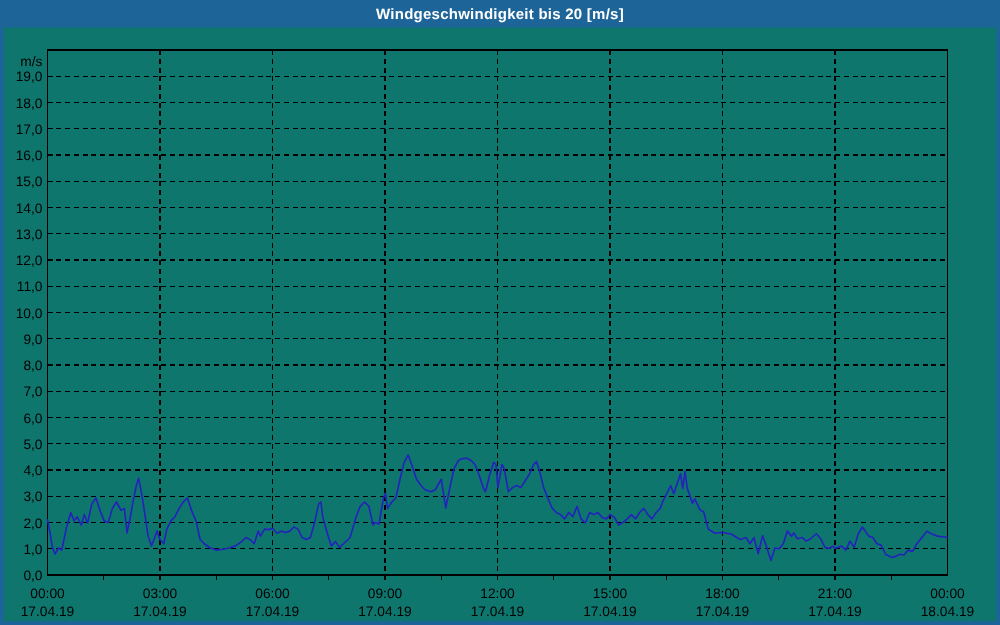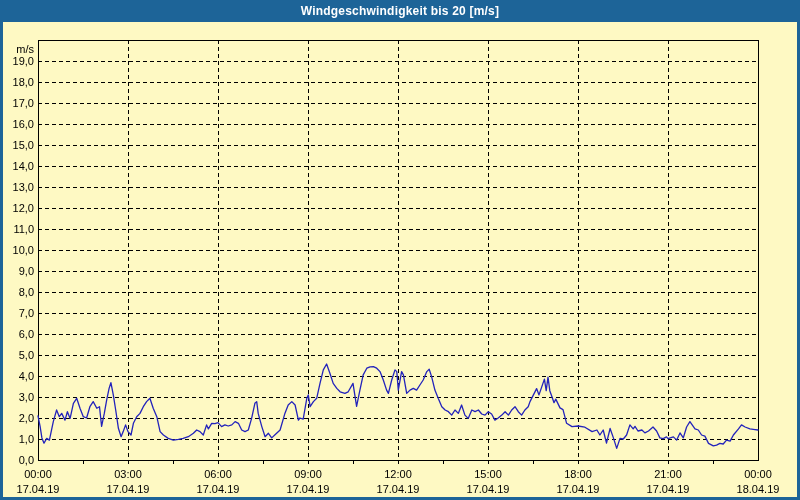--- a/index.html
+++ b/index.html
@@ -26,21 +26,21 @@
   .grid{stroke:#000;stroke-width:1;stroke-dasharray:4 3;shape-rendering:crispEdges;}
   .frame{fill:none;stroke:#000;stroke-width:1;shape-rendering:crispEdges;}
   .tick{stroke:#000;stroke-width:1;shape-rendering:crispEdges;}
   .lbl{font-family:"Liberation Sans",sans-serif;font-size:11px;fill:#000;}
   .end{text-anchor:end;}
   .mid{text-anchor:middle;}
 </style>
 </head>
 <body>
 
-<div id="win" style="border-color: rgb(29, 100, 152); background: #fef9c3;">
+<div id="win" style="border-color: rgb(29, 100, 152); background: #0f766e;">
   <div id="titlebar" style="background: rgb(29, 100, 152);">
     <span>Windgeschwindigkeit bis 20 [m/s]</span>
   </div>
   <svg id="chart" width="800" height="478" viewBox="0 22 800 478">
       <text x="34" y="464" class="lbl end">0,0</text>
       <line x1="38" y1="439" x2="758" y2="439" class="grid"></line>
       <text x="34" y="443" class="lbl end">1,0</text>
       <line x1="38" y1="418" x2="758" y2="418" class="grid"></line>
       <text x="34" y="422" class="lbl end">2,0</text>
       <line x1="38" y1="397" x2="758" y2="397" class="grid"></line>

